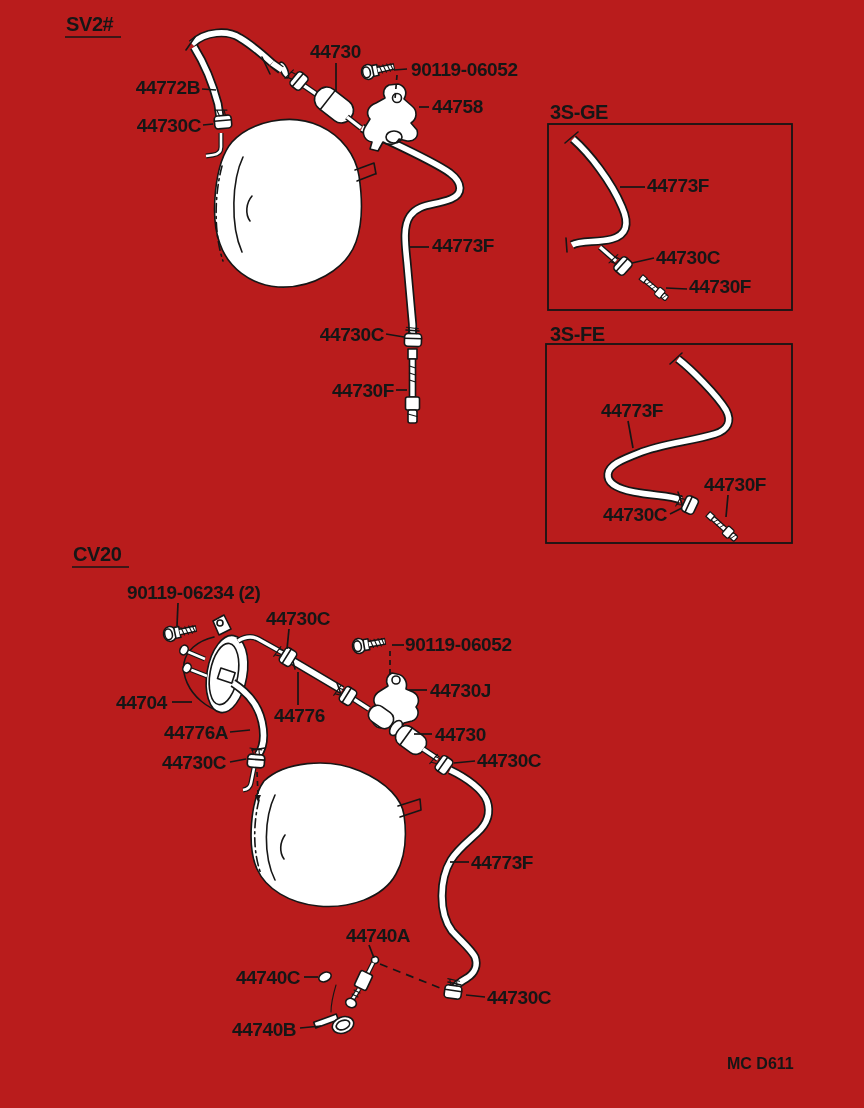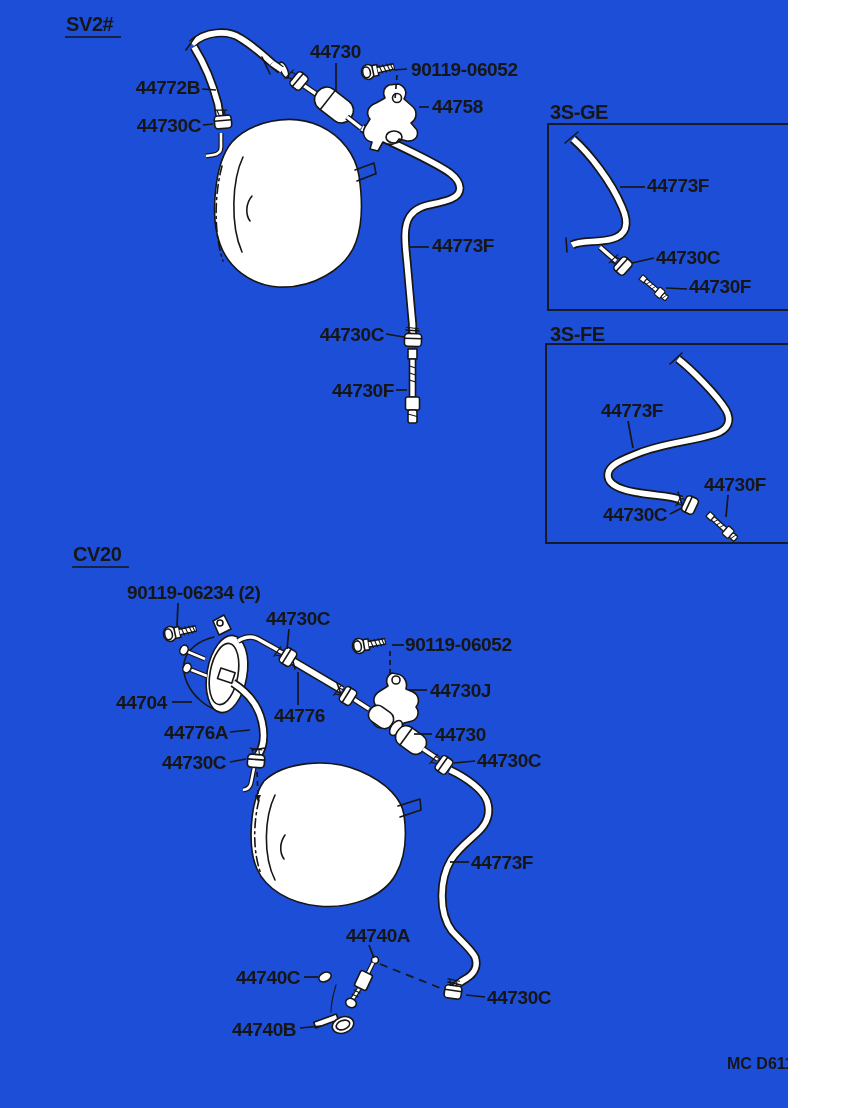--- a/index.html
+++ b/index.html
@@ -1,16 +1,16 @@
 <!DOCTYPE html>
 <html><head>
 <meta charset="utf-8">
 <style>
   html,body{margin:0;padding:0;background:#ffffff;}
-  .page{width:788px;height:1108px;position:relative;background:#1d4ed8;overflow:hidden;}
+  .page{width:864px;height:1108px;position:relative;background:#b91c1c;overflow:hidden;}
   svg{display:block;}
   .ink{stroke:#161616;fill:none;stroke-width:1.6;stroke-linecap:round;stroke-linejoin:round;}
   .thin{stroke:#161616;fill:none;stroke-width:1.1;stroke-linecap:round;}
   .fillw{fill:#ffffff;stroke:#161616;stroke-width:1.6;stroke-linejoin:round;}
   .hoseO{fill:none;stroke:#161616;stroke-width:9;stroke-linecap:butt;}
   .hoseI{fill:none;stroke:#ffffff;stroke-width:5.6;stroke-linecap:butt;}
   .pipeO{fill:none;stroke:#161616;stroke-width:6;stroke-linecap:butt;}
   .pipeI{fill:none;stroke:#ffffff;stroke-width:3.4;stroke-linecap:butt;}
   .tubeO{fill:none;stroke:#161616;stroke-width:5;stroke-linecap:butt;}
   .tubeI{fill:none;stroke:#ffffff;stroke-width:2.6;stroke-linecap:butt;}

